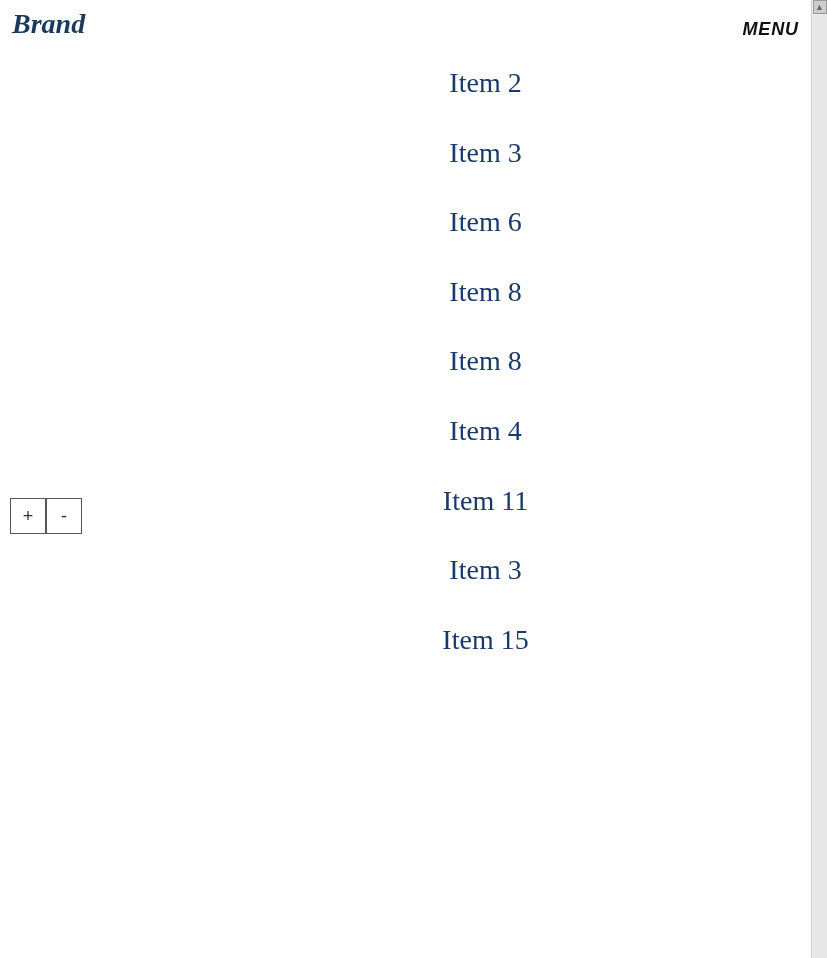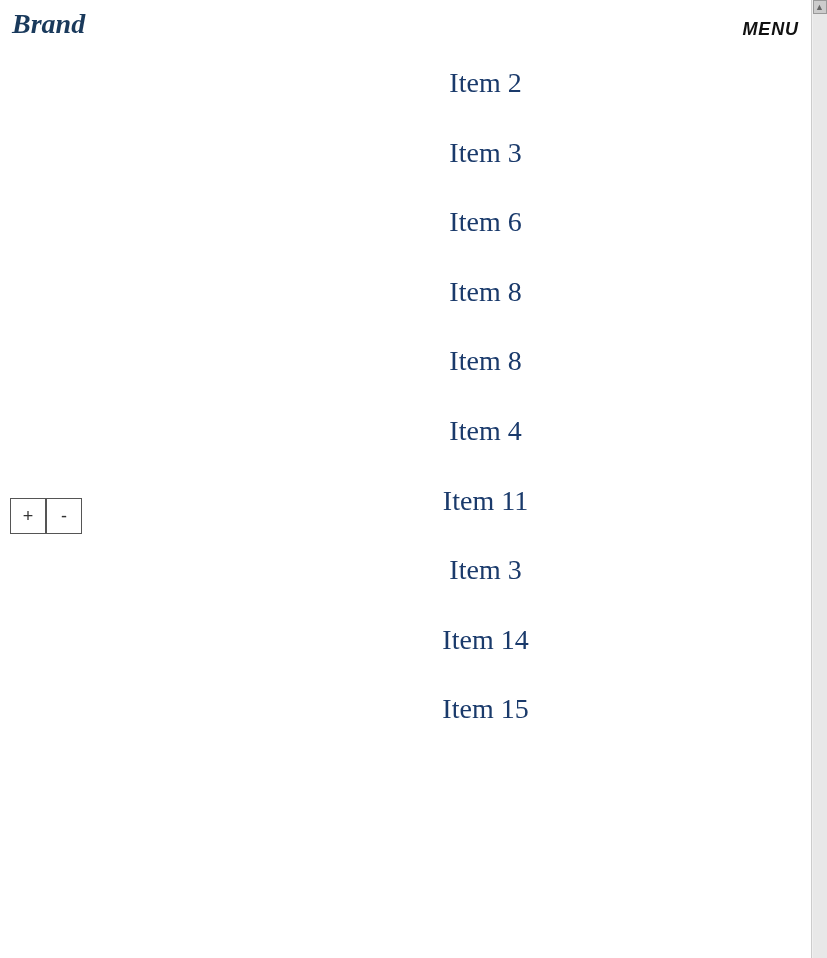--- a/index.html
+++ b/index.html
@@ -145,21 +145,20 @@
       <div class="nav-items">
 
       <div class="nav-item">Item 2</div>
           <div class="nav-item">Item 3</div>
           <div class="nav-item">Item 6</div>
           <div class="nav-item">Item 8</div>
           <div class="nav-item">Item 8</div>
           <div class="nav-item">Item 4</div>
           <div class="nav-item">Item 11</div>
           <div class="nav-item">Item 3</div>
-          <div class="nav-item">Item 14</div>
           <div class="nav-item">Item 15</div>
         </div>
     </div>
   </div>
 
   <div class="scrollbar-area">
     <div class="scrollbar-thumb-top">
       <span style="font-size:9px; color:#666;">▲</span>
     </div>
     <div class="scrollbar-track"></div>

